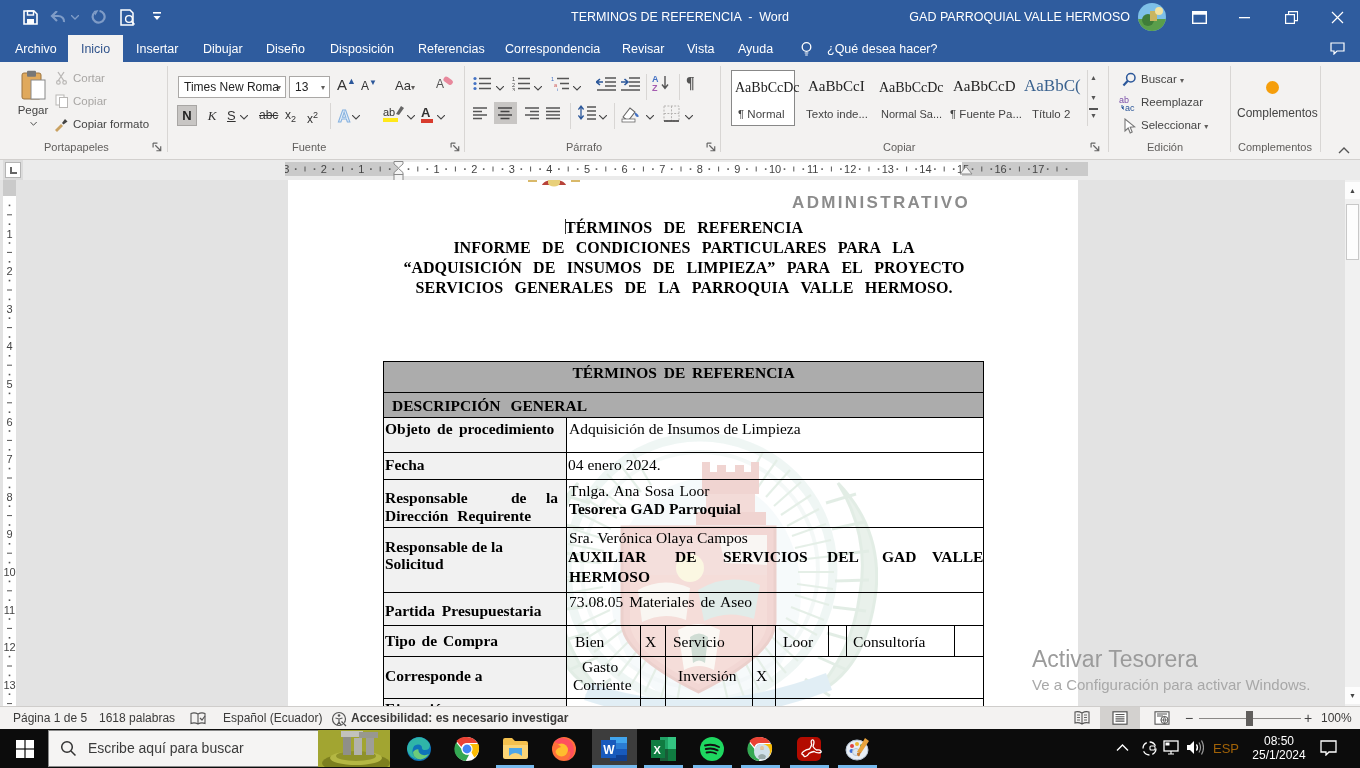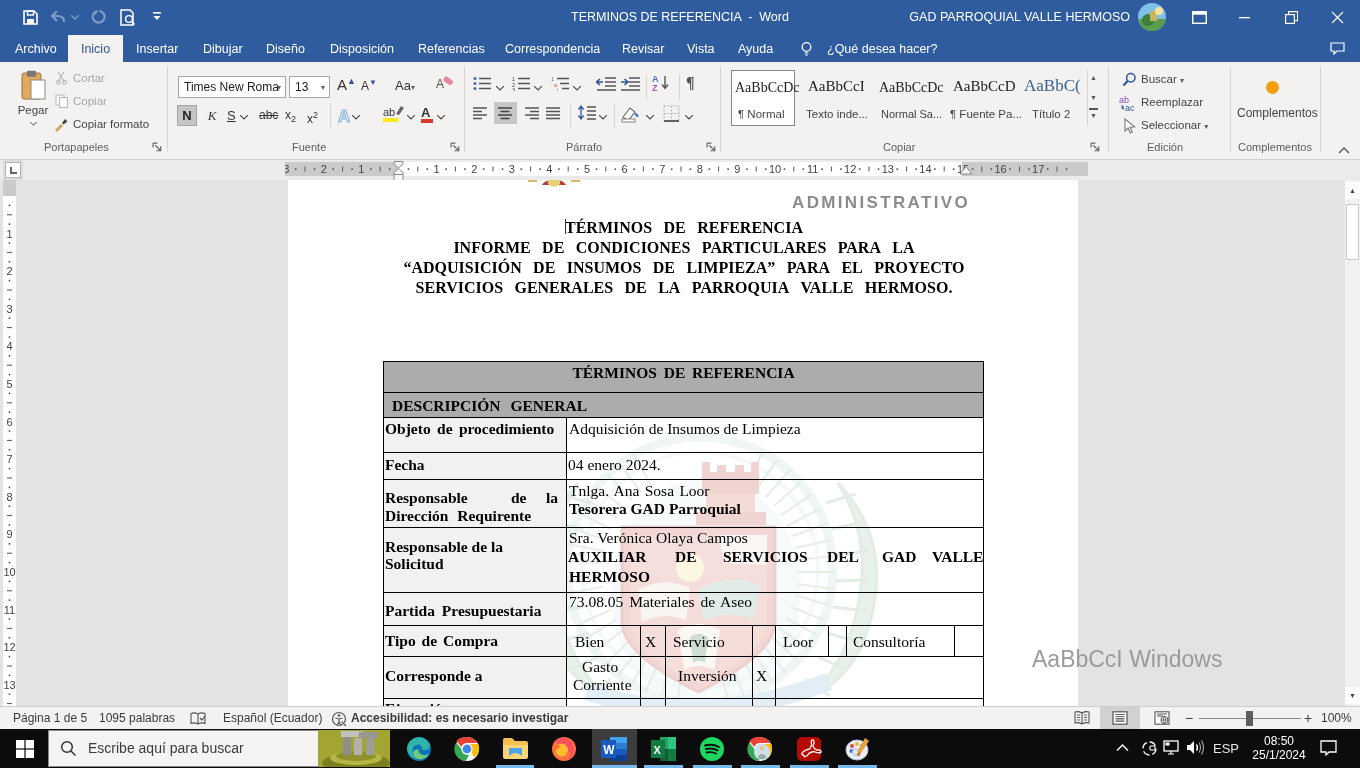--- a/index.html
+++ b/index.html
@@ -658,30 +658,31 @@
       <div class="abs" style="left:470px;top:272px">Consultoría</div>
       <div class="abs b" style="left:2px;top:306px">Corresponde a</div>
       <div class="abs" style="left:199px;top:297px">Gasto</div>
       <div class="abs" style="left:190px;top:315px">Corriente</div>
       <div class="abs" style="left:295px;top:306px">Inversión</div>
       <div class="abs" style="left:373px;top:306px">X</div>
       <div class="abs b" style="left:2px;top:339px">Ejecución</div>
     </div>
 
   </div>
-  <div class="abs" style="left:1032px;top:466px;font-size:23px;color:#9b9b9b">AaBbCcI Windows</div>
+  <div class="abs" style="left:1032px;top:466px;font-size:23px;color:#9b9b9b">Activar Tesorera</div>
+  <div class="abs" style="left:1032px;top:496px;font-size:15px;color:#a8a8a8">Ve a Configuración para activar Windows.</div>
   <div id="vscroll">
     <div class="abs" style="left:0px;top:2px;width:15px;height:17px;background:#fdfdfd;text-align:center;font-size:7px;color:#444;line-height:17px">▲</div>
     <div class="abs" style="left:1px;top:24px;width:13px;height:56px;background:#fdfdfd;border:1px solid #c8c8c8"></div>
     <div class="abs" style="left:0px;top:507px;width:15px;height:17px;background:#fdfdfd;text-align:center;font-size:7px;color:#444;line-height:17px">▼</div>
   </div>
 </div>
 <div id="statusbar">
   <div class="abs" style="left:13px;top:4px">Página 1 de 5</div>
-  <div class="abs" style="left:99px;top:4px">1095 palabras</div>
+  <div class="abs" style="left:99px;top:4px">1618 palabras</div>
   <svg class="abs" style="left:190px;top:5px" width="17" height="14" viewBox="0 0 17 14">
       <path d="M1 1.5 q3.5 -1.5 7 0.5 q3.5 -2 7 -0.5 v10 q-3.5 -1.5 -7 0.5 q-3.5 -2 -7 -0.5 z M8 2 v10" fill="none" stroke="#555" stroke-width="1.1"></path>
       <path d="M10 6 l2 2 l3 -4" stroke="#555" stroke-width="1.2" fill="none"></path>
     </svg>
   <div class="abs" style="left:223px;top:4px">Español (Ecuador)</div>
   <svg class="abs" style="left:331px;top:4px" width="16" height="16" viewBox="0 0 16 16">
       <circle cx="8" cy="8" r="6.5" fill="none" stroke="#555" stroke-width="1.2"></circle>
       <circle cx="8" cy="4.5" r="1.3" fill="#555"></circle>
       <path d="M4.5 7 l3.5 1 l3.5 -1 M8 8 v3 l-2 3 M8 11 l2 3" stroke="#555" stroke-width="1.2" fill="none"></path>
       <path d="M11 11 l4 4" stroke="#f3f2f1" stroke-width="2.4"></path>
@@ -826,18 +827,18 @@
   <svg class="abs" style="left:1163px;top:11px" width="18" height="16" viewBox="0 0 18 16">
       <rect x="1" y="1" width="14" height="10" fill="none" stroke="#fff" stroke-width="1.3"></rect>
       <path d="M5 14 h6 M8 11 v3" stroke="#fff" stroke-width="1.2"></path>
       <rect x="2.5" y="2.5" width="4" height="3" fill="#fff"></rect>
     </svg>
   <svg class="abs" style="left:1186px;top:11px" width="18" height="15" viewBox="0 0 18 15">
       <path d="M1 5 h3 l4 -4 v13 l-4 -4 h-3 z" fill="#fff"></path>
       <path d="M10.5 4.5 q2 3 0 6 M13 2.5 q3 5 0 10 M15.5 0.5 q4 7 0 14" stroke="#9b9b9b" stroke-width="1.2" fill="none"></path>
       <path d="M10.5 4.5 q2 3 0 6" stroke="#fff" stroke-width="1.2" fill="none"></path>
     </svg>
-  <div class="abs" style="left:1213px;top:12px;font-size:13px;color:#e5e5e5">ESP</div>
+  <div class="abs" style="left:1213px;top:12px;font-size:13px;color:#a16207">ESP</div>
   <div class="abs" style="left:1244px;top:5px;width:70px;text-align:center;font-size:12px;color:#fff;line-height:14px">08:50<br>25/1/2024</div>
   <svg class="abs" style="left:1320px;top:11px" width="17" height="16" viewBox="0 0 17 16">
       <path d="M1 1 h15 v11 h-7 l-3 3 v-3 h-5 z" fill="none" stroke="#fff" stroke-width="1.3"></path>
     </svg>
 </div>
 
 </body></html>

